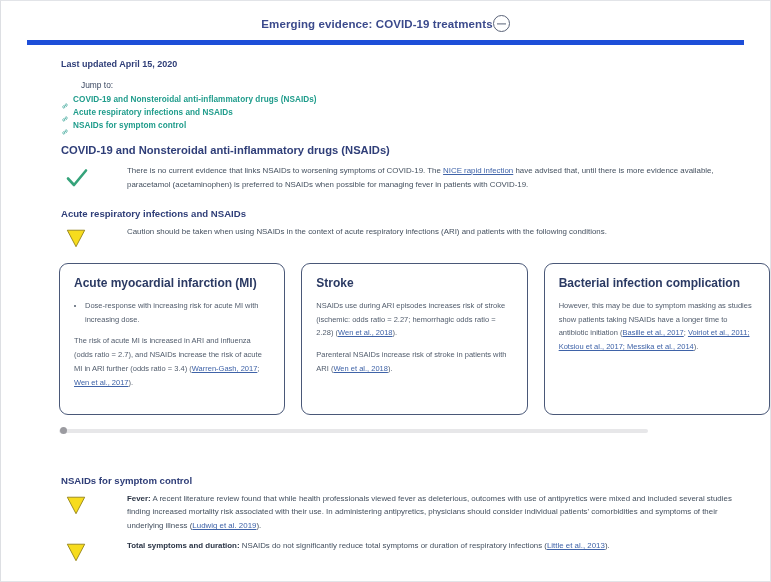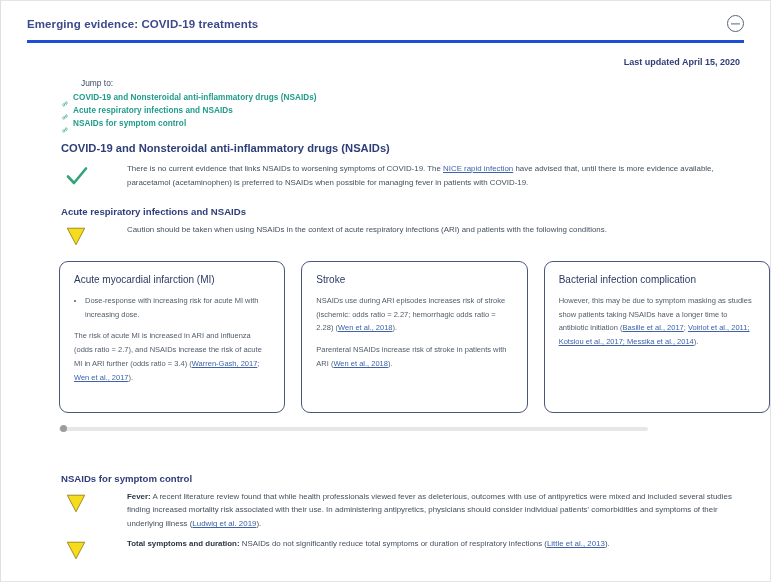--- a/index.html
+++ b/index.html
@@ -21,24 +21,24 @@
     background: #ffffff;
     box-sizing: border-box;
     border: 1px solid #e2e4e8;
     border-left: 1px solid #dddfe3;
   }
   
   .panel-header {
     position: relative;
     margin: 14px 26px 0 26px;
     padding: 0 0 8px 0;
-    border-bottom: 3px solid #1d4ed8;
+    border-bottom: 5px solid #1d4ed8;
     display: flex;
     align-items: center;
-    justify-content: space-between;
+    justify-content: center;
   }
   .panel-title {
     font-size: 11.5px;
     font-weight: bold;
     color: #3b4a8c;
     letter-spacing: 0.1px;
   }
   .collapse-icon {
     width: 15px;
     height: 15px;
@@ -60,21 +60,20 @@
   }
   
   .content {
     padding: 14px 30px 0 60px;
   }
   .last-updated {
     font-size: 9px;
     font-weight: bold;
     color: #2f3e78;
     margin-bottom: 11px;
-    text-align: right;
   }
   .jump-label {
     font-size: 8.4px;
     color: #3d4a63;
     margin-bottom: 5px;
     margin-left: 20px;
   }
   .jump-list {
     margin: 0 0 14px 0;
     padding: 0;
@@ -151,22 +150,22 @@
   .card {
     flex: 1;
     border: 1px solid #4a5878;
     border-radius: 9px;
     padding: 12px 14px 14px 14px;
     min-height: 152px;
     box-sizing: border-box;
     background: #fff;
   }
   .card-title {
-    font-size: 10px;
-    font-weight: normal;
+    font-size: 12px;
+    font-weight: bold;
     color: #2b3a63;
     margin: 0 0 9px 0;
   }
   .card-p {
     font-size: 7.5px;
     line-height: 1.85;
     color: #515c6c;
     margin: 0 0 8px 0;
   }
   .card-list {

